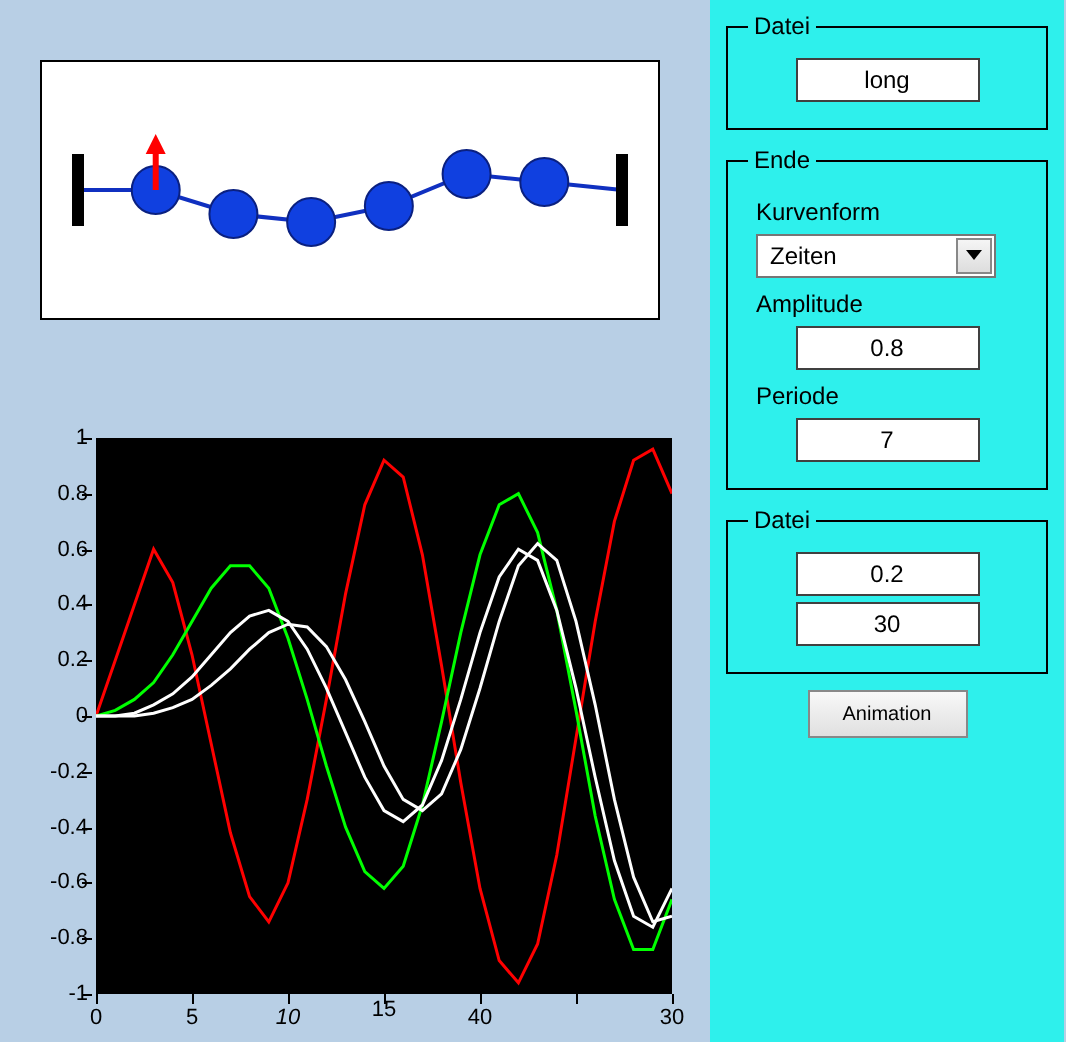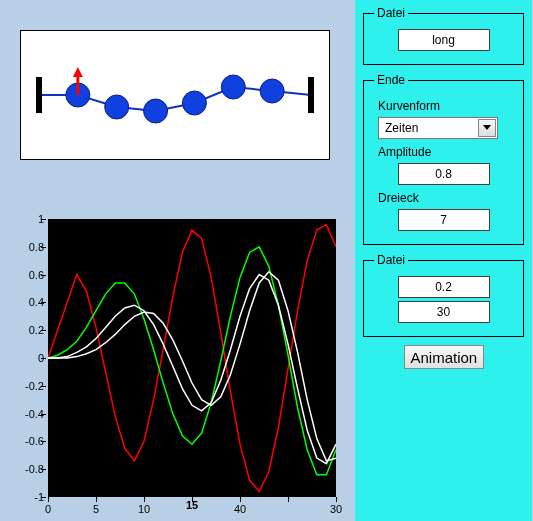--- a/index.html
+++ b/index.html
@@ -145,21 +145,21 @@
     align-items: center;
     justify-content: center;
   }
   .btn {
     display: block;
     margin: 6px auto 0 auto;
     width: 80px;
     height: 24px;
     background: linear-gradient(#f8f8f8,#e0e0e0);
     border: 1px solid #888;
-    font-size: 15px;
+    font-size: 10px;
     cursor: pointer;
   }
 </style>
 </head>
 <body>
 
 <div class="left-area">
 
   <div class="beads-box">
     <svg id="beads-svg" width="308" height="128" viewBox="0 0 308 128">
@@ -206,23 +206,23 @@
         <path d="M 0.0 139.0 L 9.6 111.2 L 19.2 83.4 L 28.8 55.6 L 38.4 72.3 L 48.0 108.4 L 57.6 152.9 L 67.2 197.4 L 76.8 229.3 L 86.4 241.9 L 96.0 222.4 L 105.6 180.7 L 115.2 130.7 L 124.8 77.8 L 134.4 33.4 L 144.0 11.1 L 153.6 19.5 L 163.2 58.4 L 172.8 114.0 L 182.4 172.4 L 192.0 225.2 L 201.6 261.3 L 211.2 272.4 L 220.8 253.0 L 230.4 208.5 L 240.0 150.1 L 249.6 91.7 L 259.2 41.7 L 268.8 11.1 L 278.4 5.6 L 288.0 27.8" stroke="#ff0000" stroke-width="1.5" fill="none"></path>
         <path d="M 0.0 139.0 L 9.6 136.2 L 19.2 130.7 L 28.8 122.3 L 38.4 108.4 L 48.0 91.7 L 57.6 75.1 L 67.2 63.9 L 76.8 63.9 L 86.4 75.1 L 96.0 100.1 L 105.6 130.7 L 115.2 164.0 L 124.8 194.6 L 134.4 216.8 L 144.0 225.2 L 153.6 214.1 L 163.2 183.5 L 172.8 141.8 L 182.4 97.3 L 192.0 58.4 L 201.6 33.4 L 211.2 27.8 L 220.8 47.3 L 230.4 86.2 L 240.0 136.2 L 249.6 189.0 L 259.2 230.7 L 268.8 255.8 L 278.4 255.8 L 288.0 230.7" stroke="#00ff00" stroke-width="1.5" fill="none"></path>
         <path d="M 0.0 139.0 L 9.6 139.0 L 19.2 137.6 L 28.8 133.4 L 38.4 127.9 L 48.0 119.5 L 57.6 108.4 L 67.2 97.3 L 76.8 89.0 L 86.4 86.2 L 96.0 91.7 L 105.6 105.6 L 115.2 125.1 L 124.8 147.3 L 134.4 169.6 L 144.0 186.3 L 153.6 191.8 L 163.2 183.5 L 172.8 161.2 L 182.4 130.7 L 192.0 97.3 L 201.6 69.5 L 211.2 55.6 L 220.8 61.2 L 230.4 86.2 L 240.0 125.1 L 249.6 169.6 L 259.2 211.3 L 268.8 239.1 L 278.4 244.6 L 288.0 225.2" stroke="#ffffff" stroke-width="1.5" fill="none"></path>
         <path d="M 0.0 139.0 L 9.6 139.0 L 19.2 139.0 L 28.8 137.6 L 38.4 134.8 L 48.0 130.7 L 57.6 123.7 L 67.2 115.4 L 76.8 105.6 L 86.4 97.3 L 96.0 93.1 L 105.6 94.5 L 115.2 104.3 L 124.8 120.9 L 134.4 141.8 L 144.0 164.0 L 153.6 180.7 L 163.2 186.3 L 172.8 177.9 L 182.4 155.7 L 192.0 125.1 L 201.6 91.7 L 211.2 63.9 L 220.8 52.8 L 230.4 61.2 L 240.0 91.7 L 249.6 133.4 L 259.2 180.7 L 268.8 219.6 L 278.4 241.9 L 288.0 239.1" stroke="#fefefe" stroke-width="1.5" fill="none"></path>
       </svg>
     <div class="x-axis" id="x-axis">
         <div class="x-tick" style="left: 0px; top: 4px;">0</div>
         <div class="x-tmark" style="left: 0px;"></div>
         <div class="x-tick" style="left: 48px; top: 4px;">5</div>
         <div class="x-tmark" style="left: 48px;"></div>
-        <div class="x-tick" style="left: 96px; top: 4px;">10</div>
+        <div class="x-tick" style="left: 96px; top: 4px; font-style: italic;">10</div>
         <div class="x-tmark" style="left: 96px;"></div>
-        <div class="x-tick" style="left: 144px; top: 0; font-weight: bold;">15</div>
+        <div class="x-tick" style="left: 144px; top: 0;">15</div>
         <div class="x-tmark" style="left: 144px;"></div>
         <div class="x-tick" style="left: 192px; top: 4px;">40</div>
         <div class="x-tmark" style="left: 192px;"></div>
         <div class="x-tick" style="left: 240px; top: 16px; margin-top: 32px;">25</div>
         <div class="x-tmark" style="left: 240px;"></div>
         <div class="x-tick" style="left: 288px; top: 4px;">30</div>
         <div class="x-tmark" style="left: 288px;"></div>
       </div>
   </div>
 
@@ -244,21 +244,21 @@
       <span class="select-arrow">
         <svg width="8" height="6">
             <polygon points="0,0 8,0 4,5" fill="#000"></polygon>
           </svg>
       </span>
     </div>
 
     <div class="field-label">Amplitude</div>
     <div class="val-box">0.8</div>
 
-    <div class="field-label">Dreieck</div>
+    <div class="field-label">Periode</div>
     <div class="val-box">7</div>
   </fieldset>
 
   <fieldset>
     <legend>Datei</legend>
 
     <div class="val-box">0.2</div>
 
     <div class="val-box">30</div>
   </fieldset>

